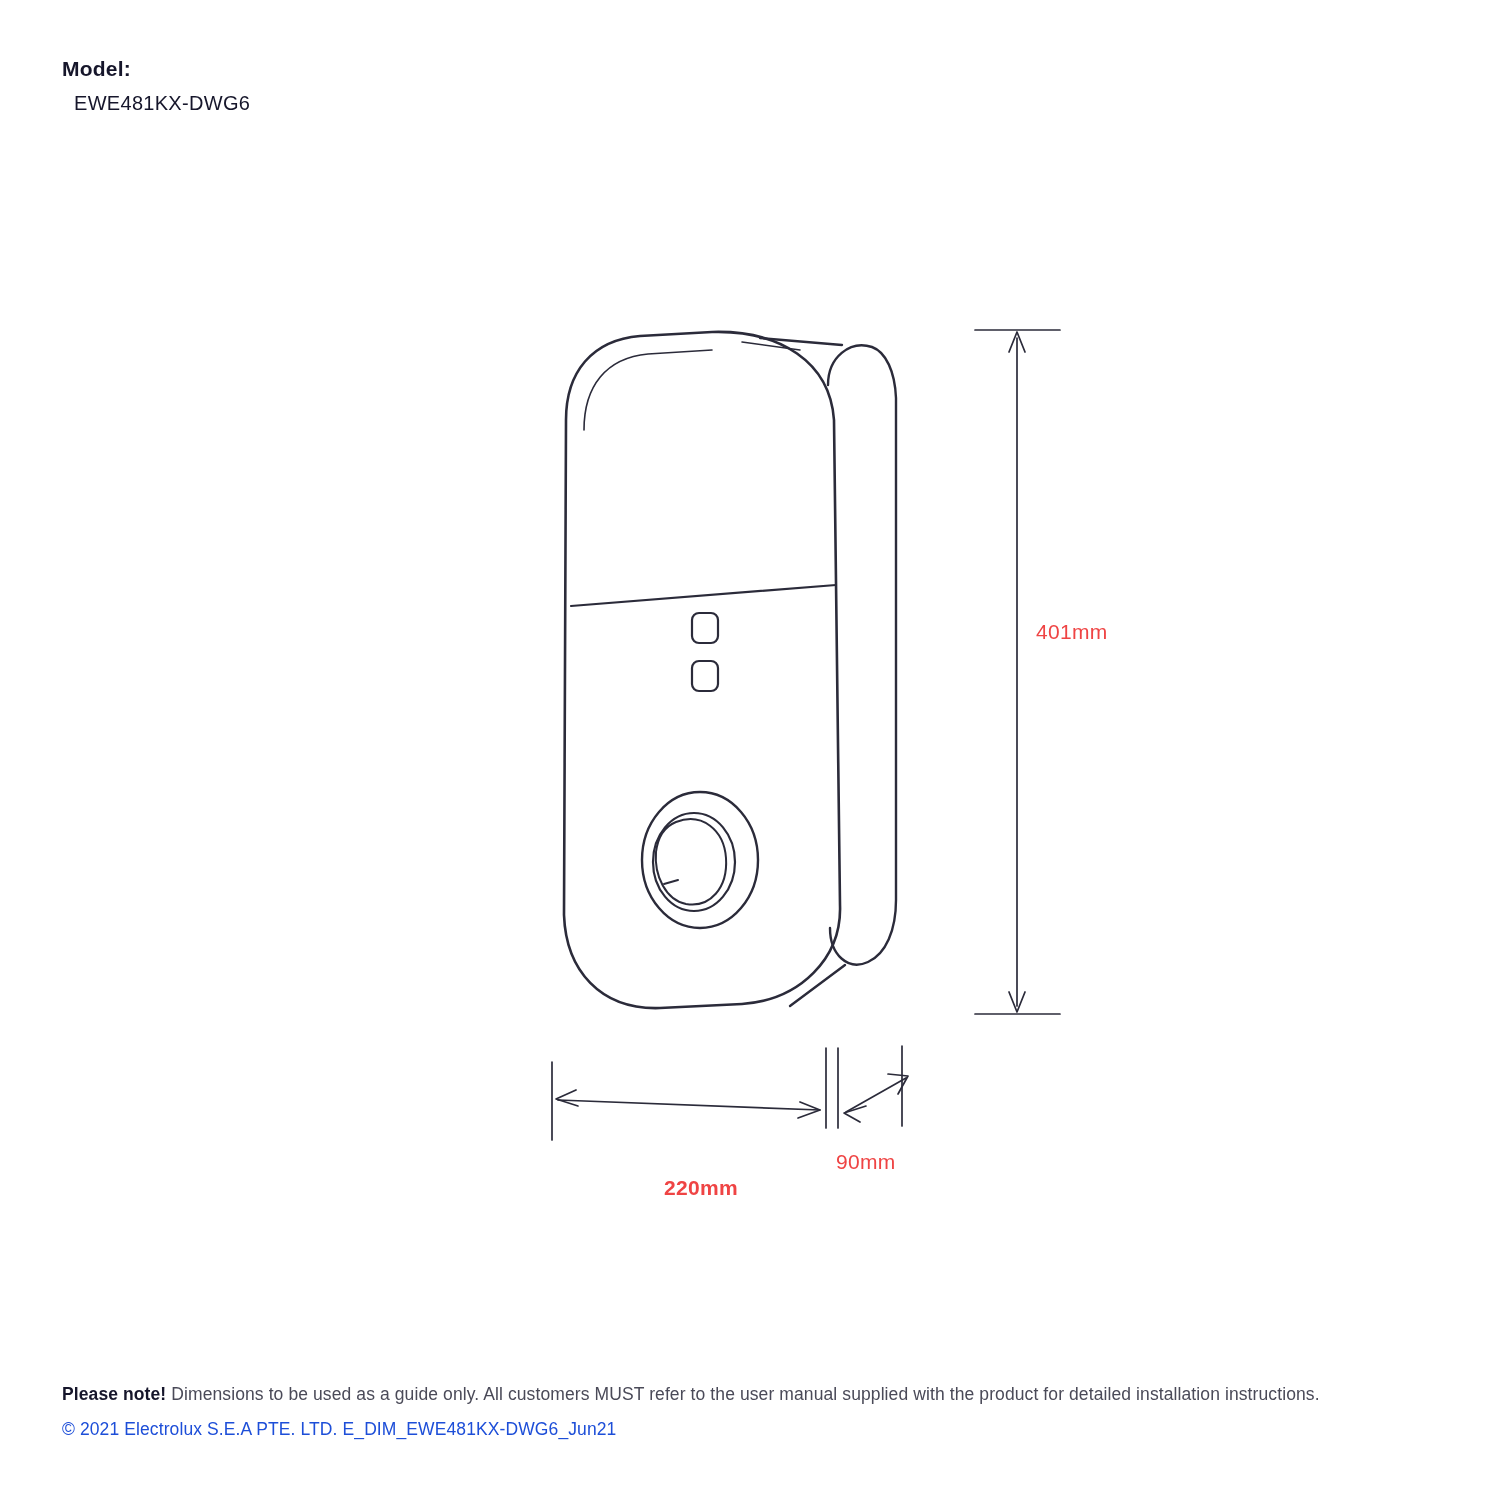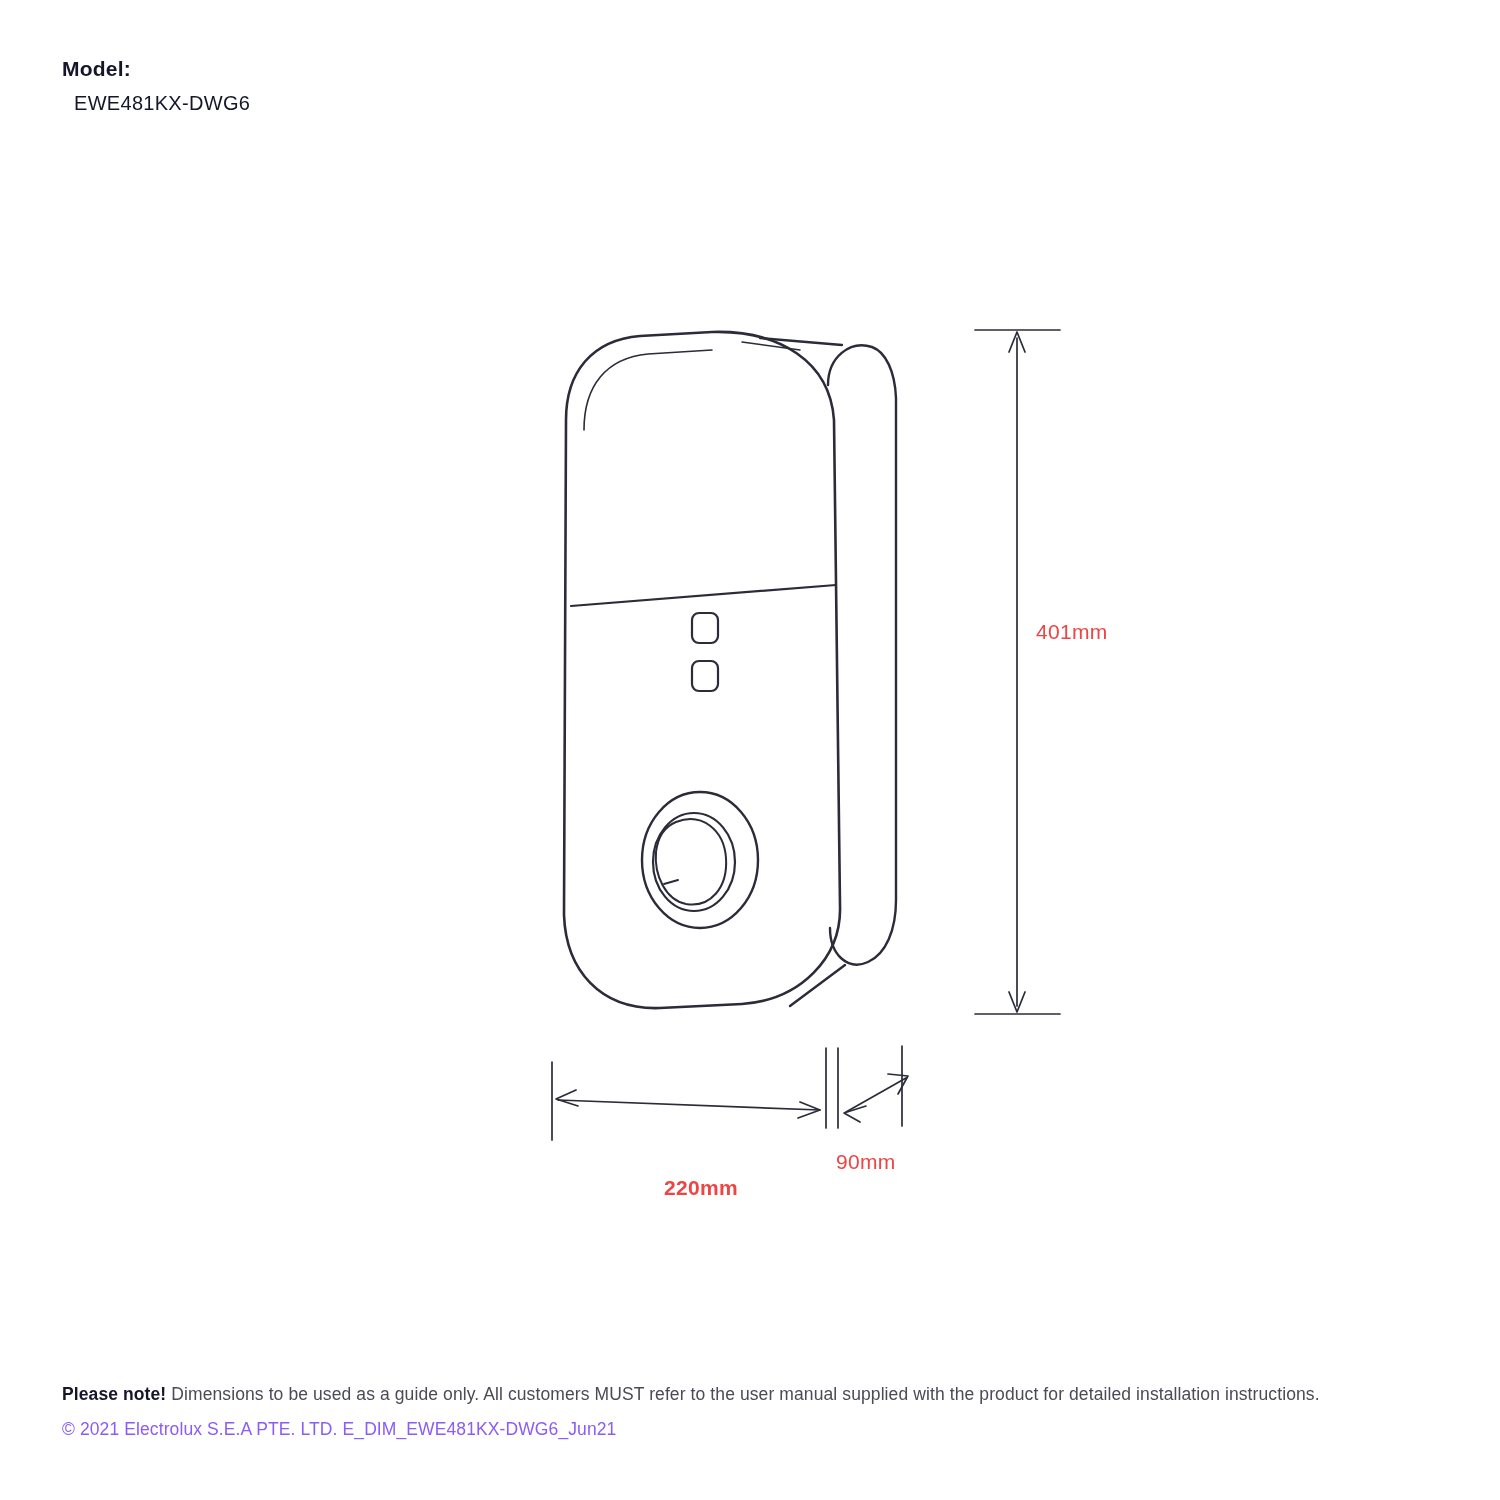--- a/index.html
+++ b/index.html
@@ -86,21 +86,21 @@
     margin: 0 0 9px 0;
     letter-spacing: 0.1px;
   }
   .footer-line1 .strong {
     font-weight: bold;
     color: #16162b;
     text-align: right;
   }
   .footer-line2 {
     font-size: 17.5px;
-    color: #8b5cf6;
+    color: #1d4ed8;
     line-height: 1.5;
     margin: 0;
     letter-spacing: 0.1px;
   }
 </style>
 </head>
 <body>
 
 <div class="page">
 

